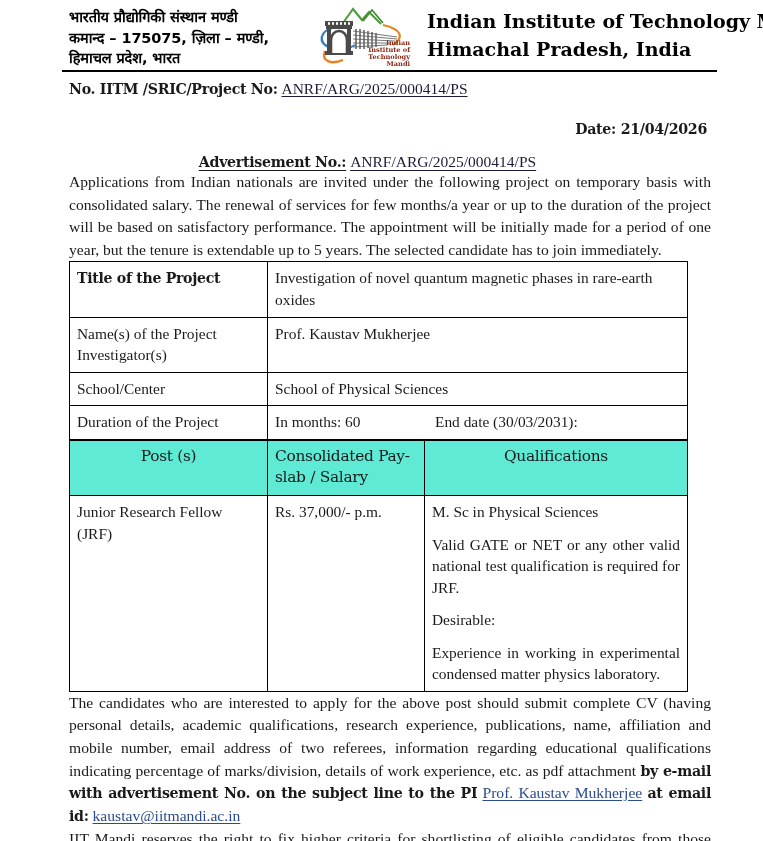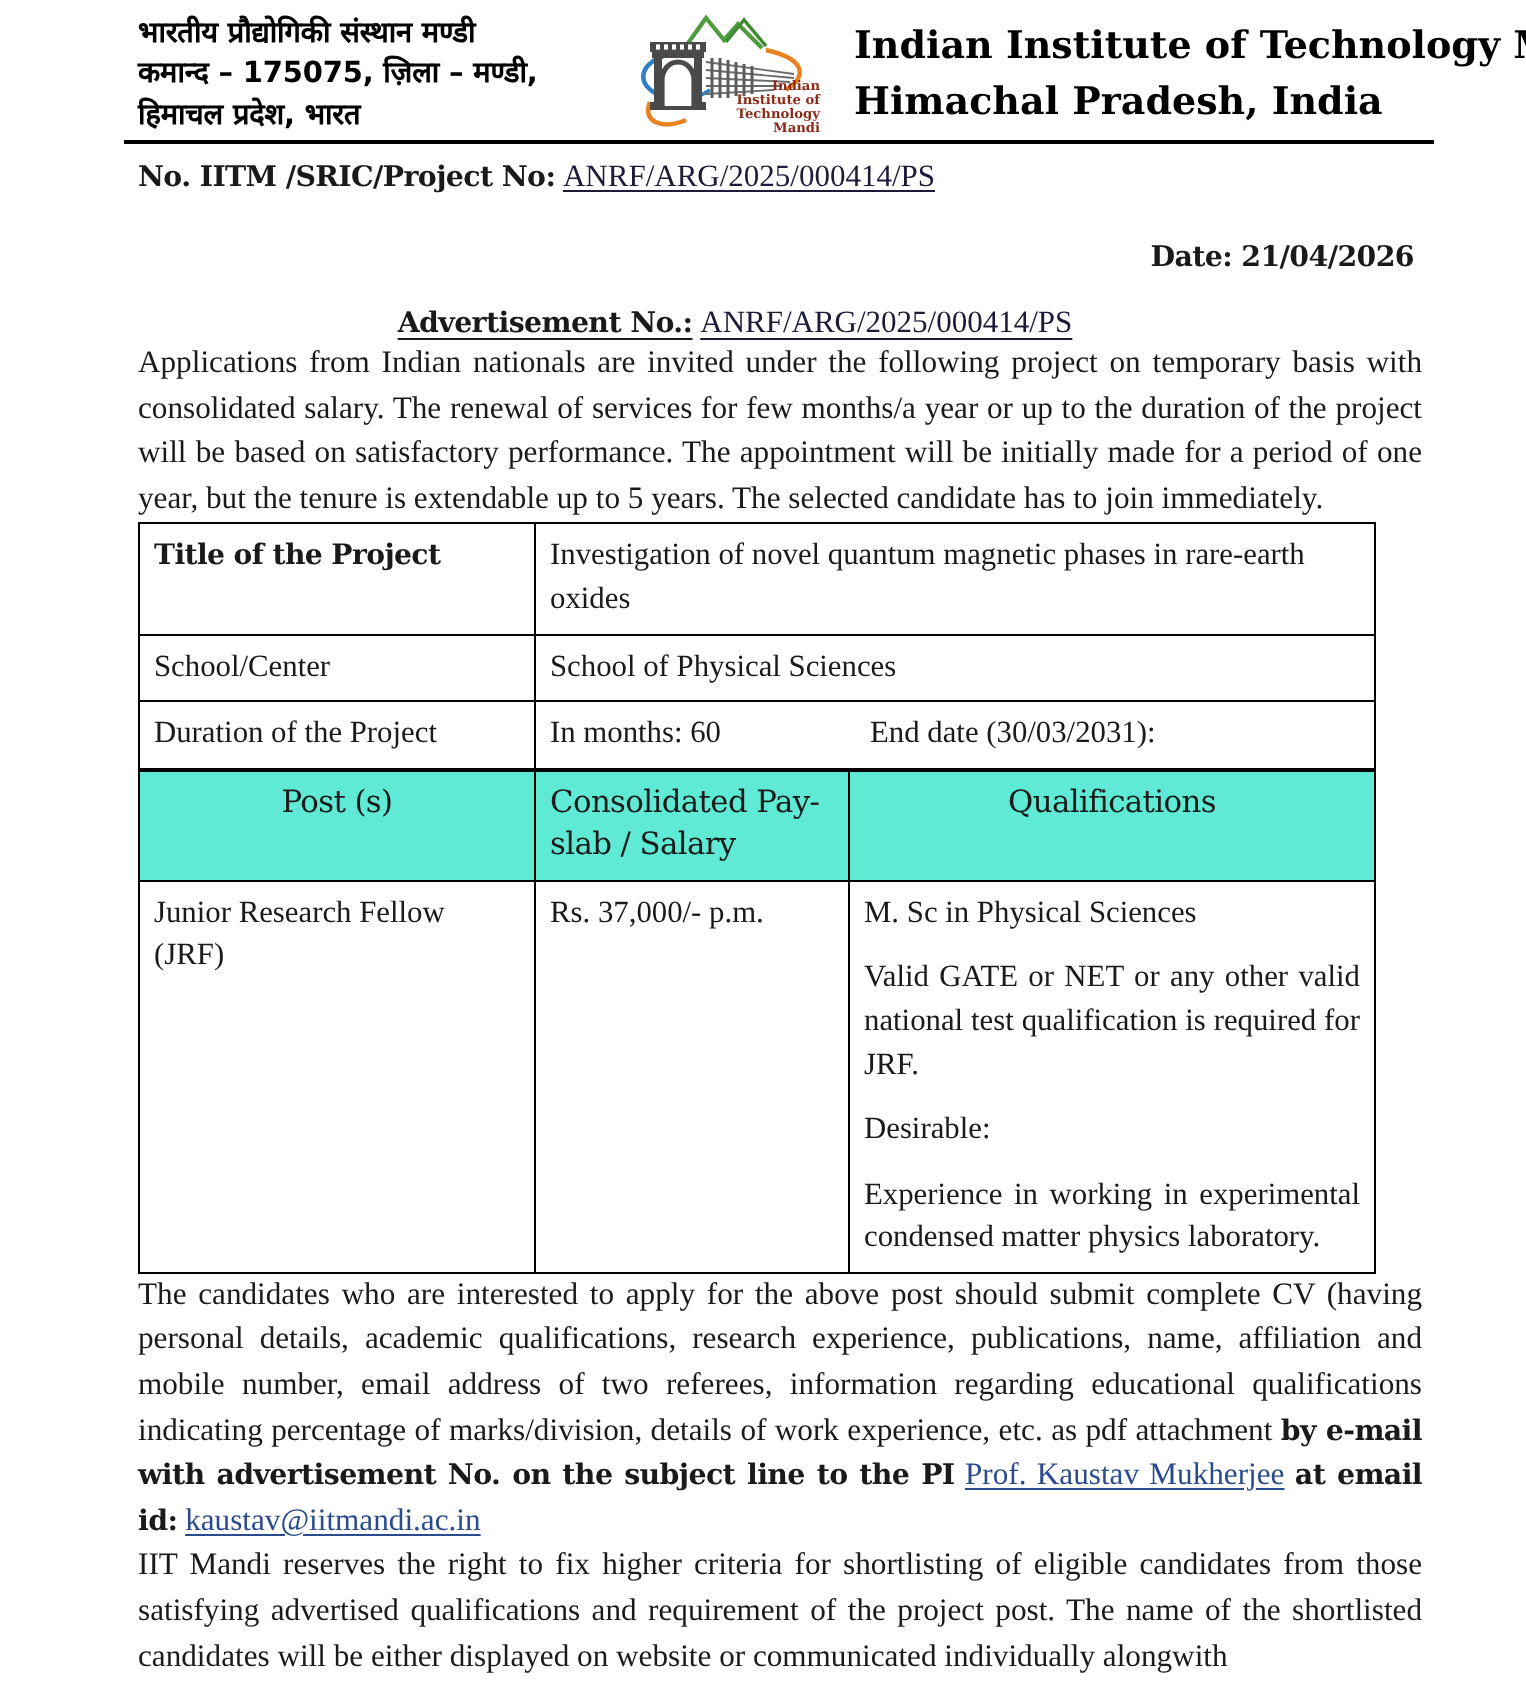--- a/index.html
+++ b/index.html
@@ -18,21 +18,21 @@
   .page {
     position: relative;
     width: 763px;
     height: 841px;
     padding: 0;
   }
 
   
   .letterhead {
     display: flex;
-    align-items: center;
+    align-items: flex-start;
     padding: 6px 46px 0 69px;
     height: 68px;
   }
   .lh-hindi {
     flex: 0 0 238px;
     font-family: "DejaVu Sans", sans-serif;
     font-weight: bold;
     font-size: 14.5px;
     line-height: 1.42;
     color: #000;
@@ -271,20 +271,24 @@
 
   <table class="doc t-proj">
     <tbody>
       <tr>
         <td class="c1">
           <span class="lab-bold">Title of the Project</span>
         </td>
         <td>Investigation of novel quantum magnetic phases in rare-earth oxides</td>
       </tr>
       <tr>
+        <td class="c1">Name(s) of the Project Investigator(s)</td>
+        <td>Prof. Kaustav Mukherjee</td>
+      </tr>
+      <tr>
         <td class="c1">School/Center</td>
         <td>School of Physical Sciences</td>
       </tr>
       <tr>
         <td class="c1">Duration of the Project</td>
         <td>
           <div class="dur-inner">
             <span class="dm">In months:  60</span>
             <span>End date (30/03/2031):</span>
           </div>

